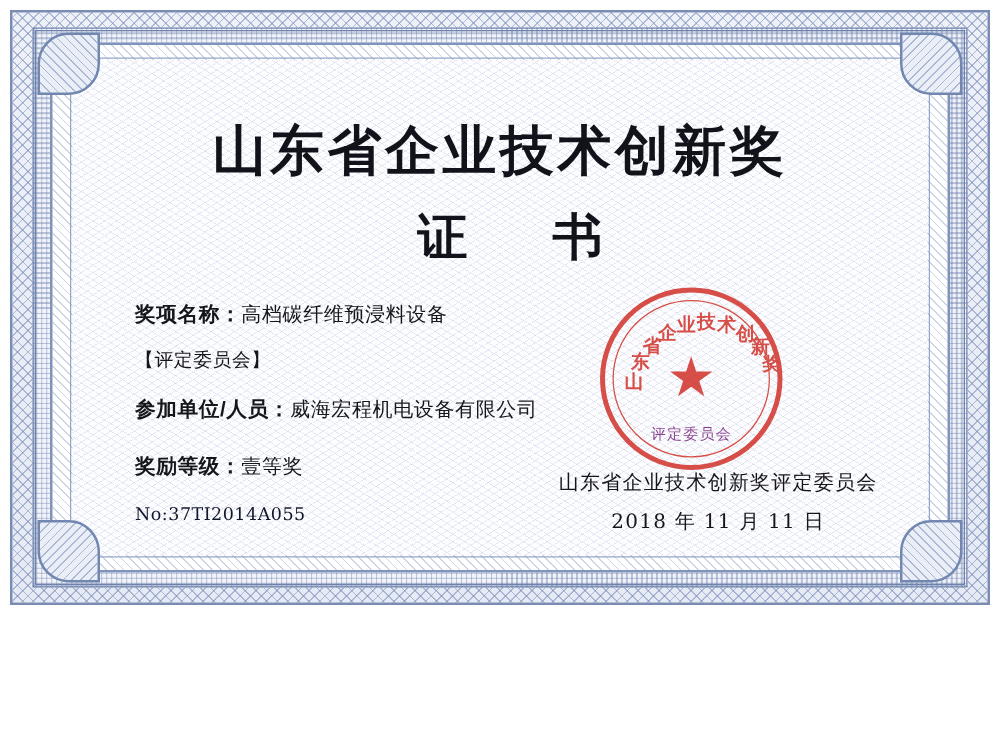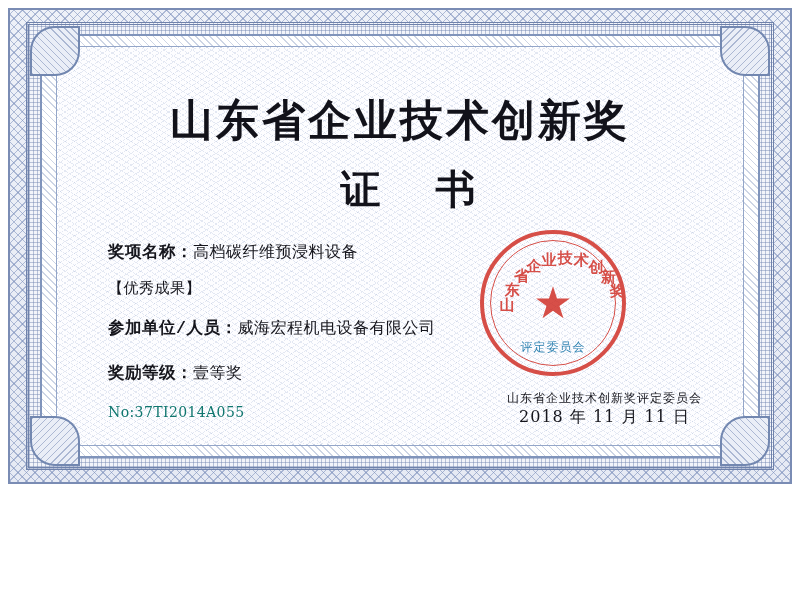--- a/index.html
+++ b/index.html
@@ -149,21 +149,21 @@
     font-size: 43px;
     letter-spacing: 3px;
     color: #12121a;
   }
   .title-sub {
     position: absolute;
     top: 112px;
     left: 16px;
     right: 0;
     text-align: center;
-    font-family: Liberation Sans, sans-serif;
+    font-family: Liberation Mono, monospace;
     font-weight: bold;
     font-size: 40px;
     letter-spacing: 22px;
     text-indent: 22px;
     color: #12121a;
   }
 
   .fields {
     position: absolute;
     top: 190px;
@@ -171,21 +171,21 @@
     right: 40px;
   }
   .field-row {
     margin-bottom: 20px;
     font-size: 16px;
     color: #15151c;
     line-height: 24px;
     white-space: nowrap;
   }
   .field-label {
-    font-family: Liberation Mono, monospace;
+    font-family: Liberation Sans, sans-serif;
     font-weight: bold;
     font-size: 16.5px;
     letter-spacing: 0.5px;
   }
   .field-value {
     font-family: Liberation Sans, sans-serif;
     font-size: 16px;
     letter-spacing: 0.5px;
   }
   .field-note {
@@ -196,35 +196,36 @@
     margin-bottom: 18px;
     color: #15151c;
   }
 
   .serial {
     position: absolute;
     left: 48px;
     bottom: 22px;
     font-family: "DejaVu Serif", serif;
     font-size: 14px;
-    color: #0f766e;
+    color: #0f172a;
     letter-spacing: 0.4px;
   }
 
   .issuer-block {
     position: absolute;
     right: 38px;
     bottom: 14px;
     text-align: center;
     color: #15151c;
   }
   .issuer-name {
     font-family: Liberation Sans, sans-serif;
-    font-size: 12px;
+    font-size: 16px;
     letter-spacing: 1px;
+    margin-bottom: 10px;
   }
   .issue-date {
     font-family: "DejaVu Serif", serif;
     font-size: 16px;
     letter-spacing: 1px;
   }
 
   
   .seal {
     position: absolute;
@@ -280,21 +281,21 @@
     transform-origin: 0 0;
   }
   .seal-bottom-text {
     position: absolute;
     left: 0;
     right: 0;
     bottom: 16px;
     text-align: center;
     font-family: "DejaVu Serif", serif;
     font-size: 12px;
-    color: #0369a1;
+    color: #701a75;
     letter-spacing: 1px;
   }
 </style>
 </head>
 <body>
 
 <div id="certificate">
 
   <div class="border-outer"></div>
   <div class="border-mid"></div>
@@ -311,21 +312,21 @@
 
     <div class="title-main">山东省企业技术创新奖</div>
     <div class="title-sub">证 书</div>
 
     <div class="fields">
 
       <div class="field-row">
         <span class="field-label">奖项名称：</span><span class="field-value">高档碳纤维预浸料设备</span>
       </div>
 
-      <div class="field-note">【优秀成果】</div>
+      <div class="field-note">【评定委员会】</div>
 
       <div class="field-row">
         <span class="field-label">参加单位/人员：</span><span class="field-value">威海宏程机电设备有限公司</span>
       </div>
 
       <div class="field-row">
         <span class="field-label">奖励等级：</span><span class="field-value">壹等奖</span>
       </div>
 
     </div>

